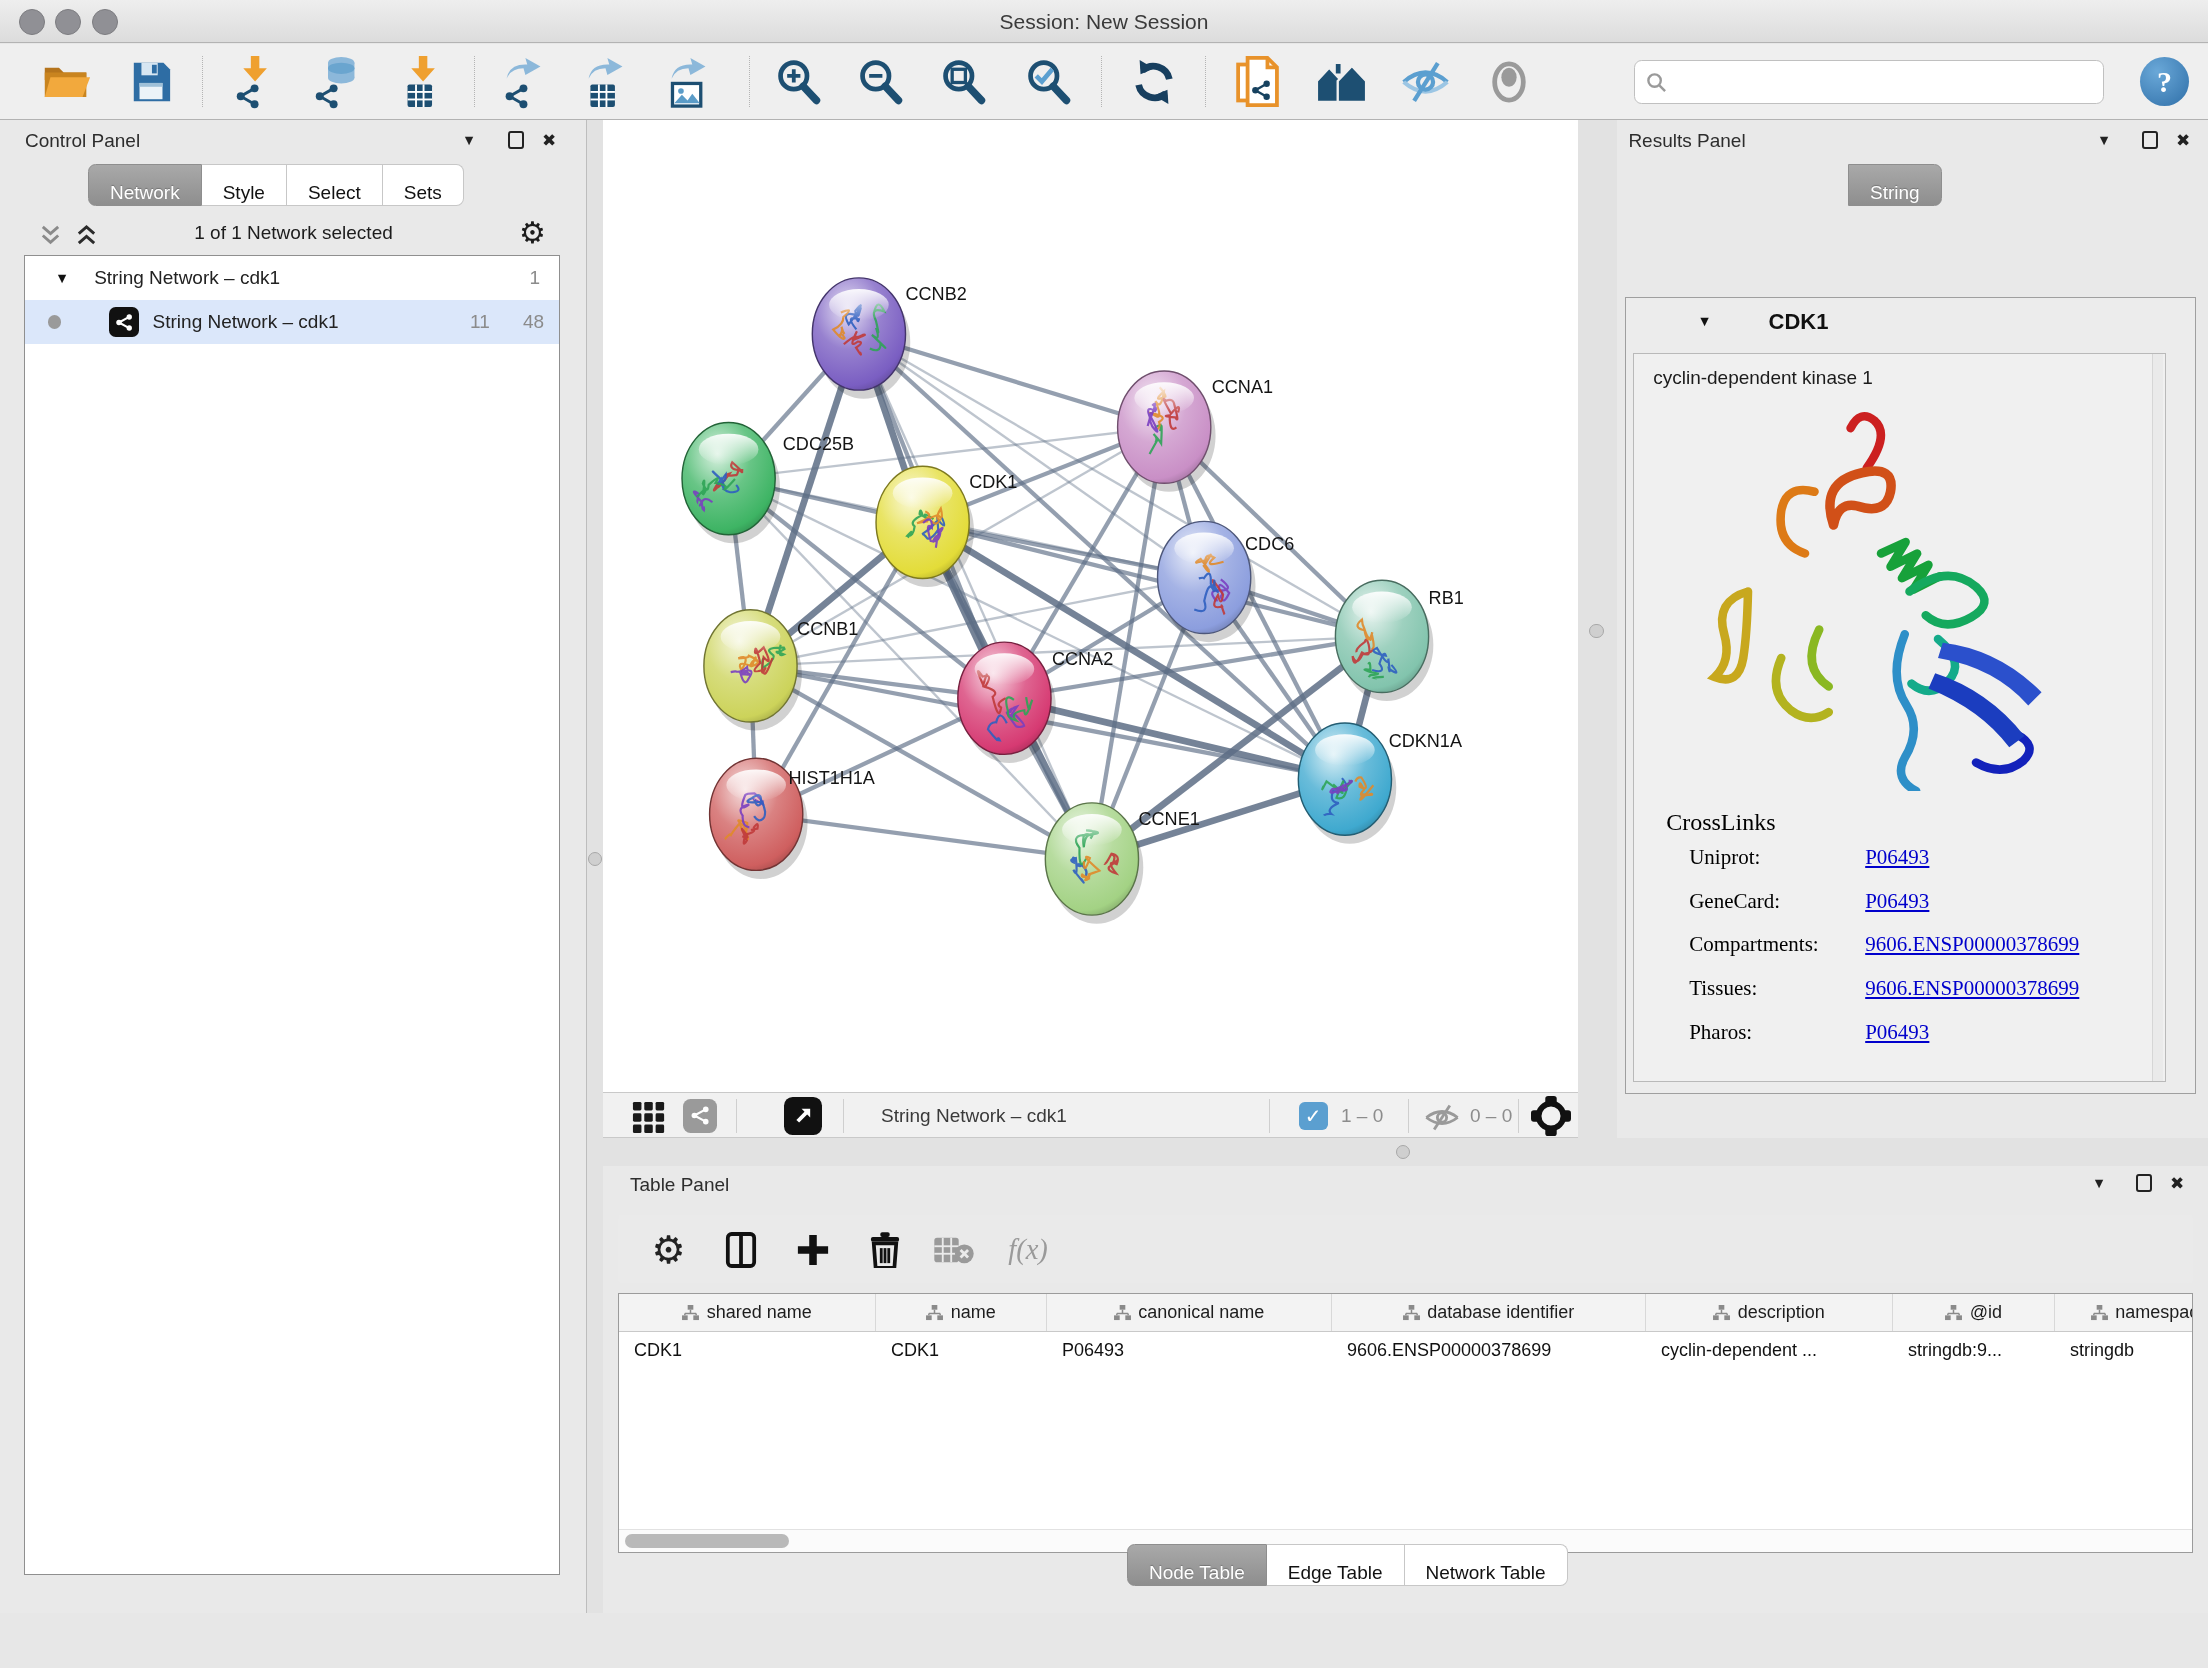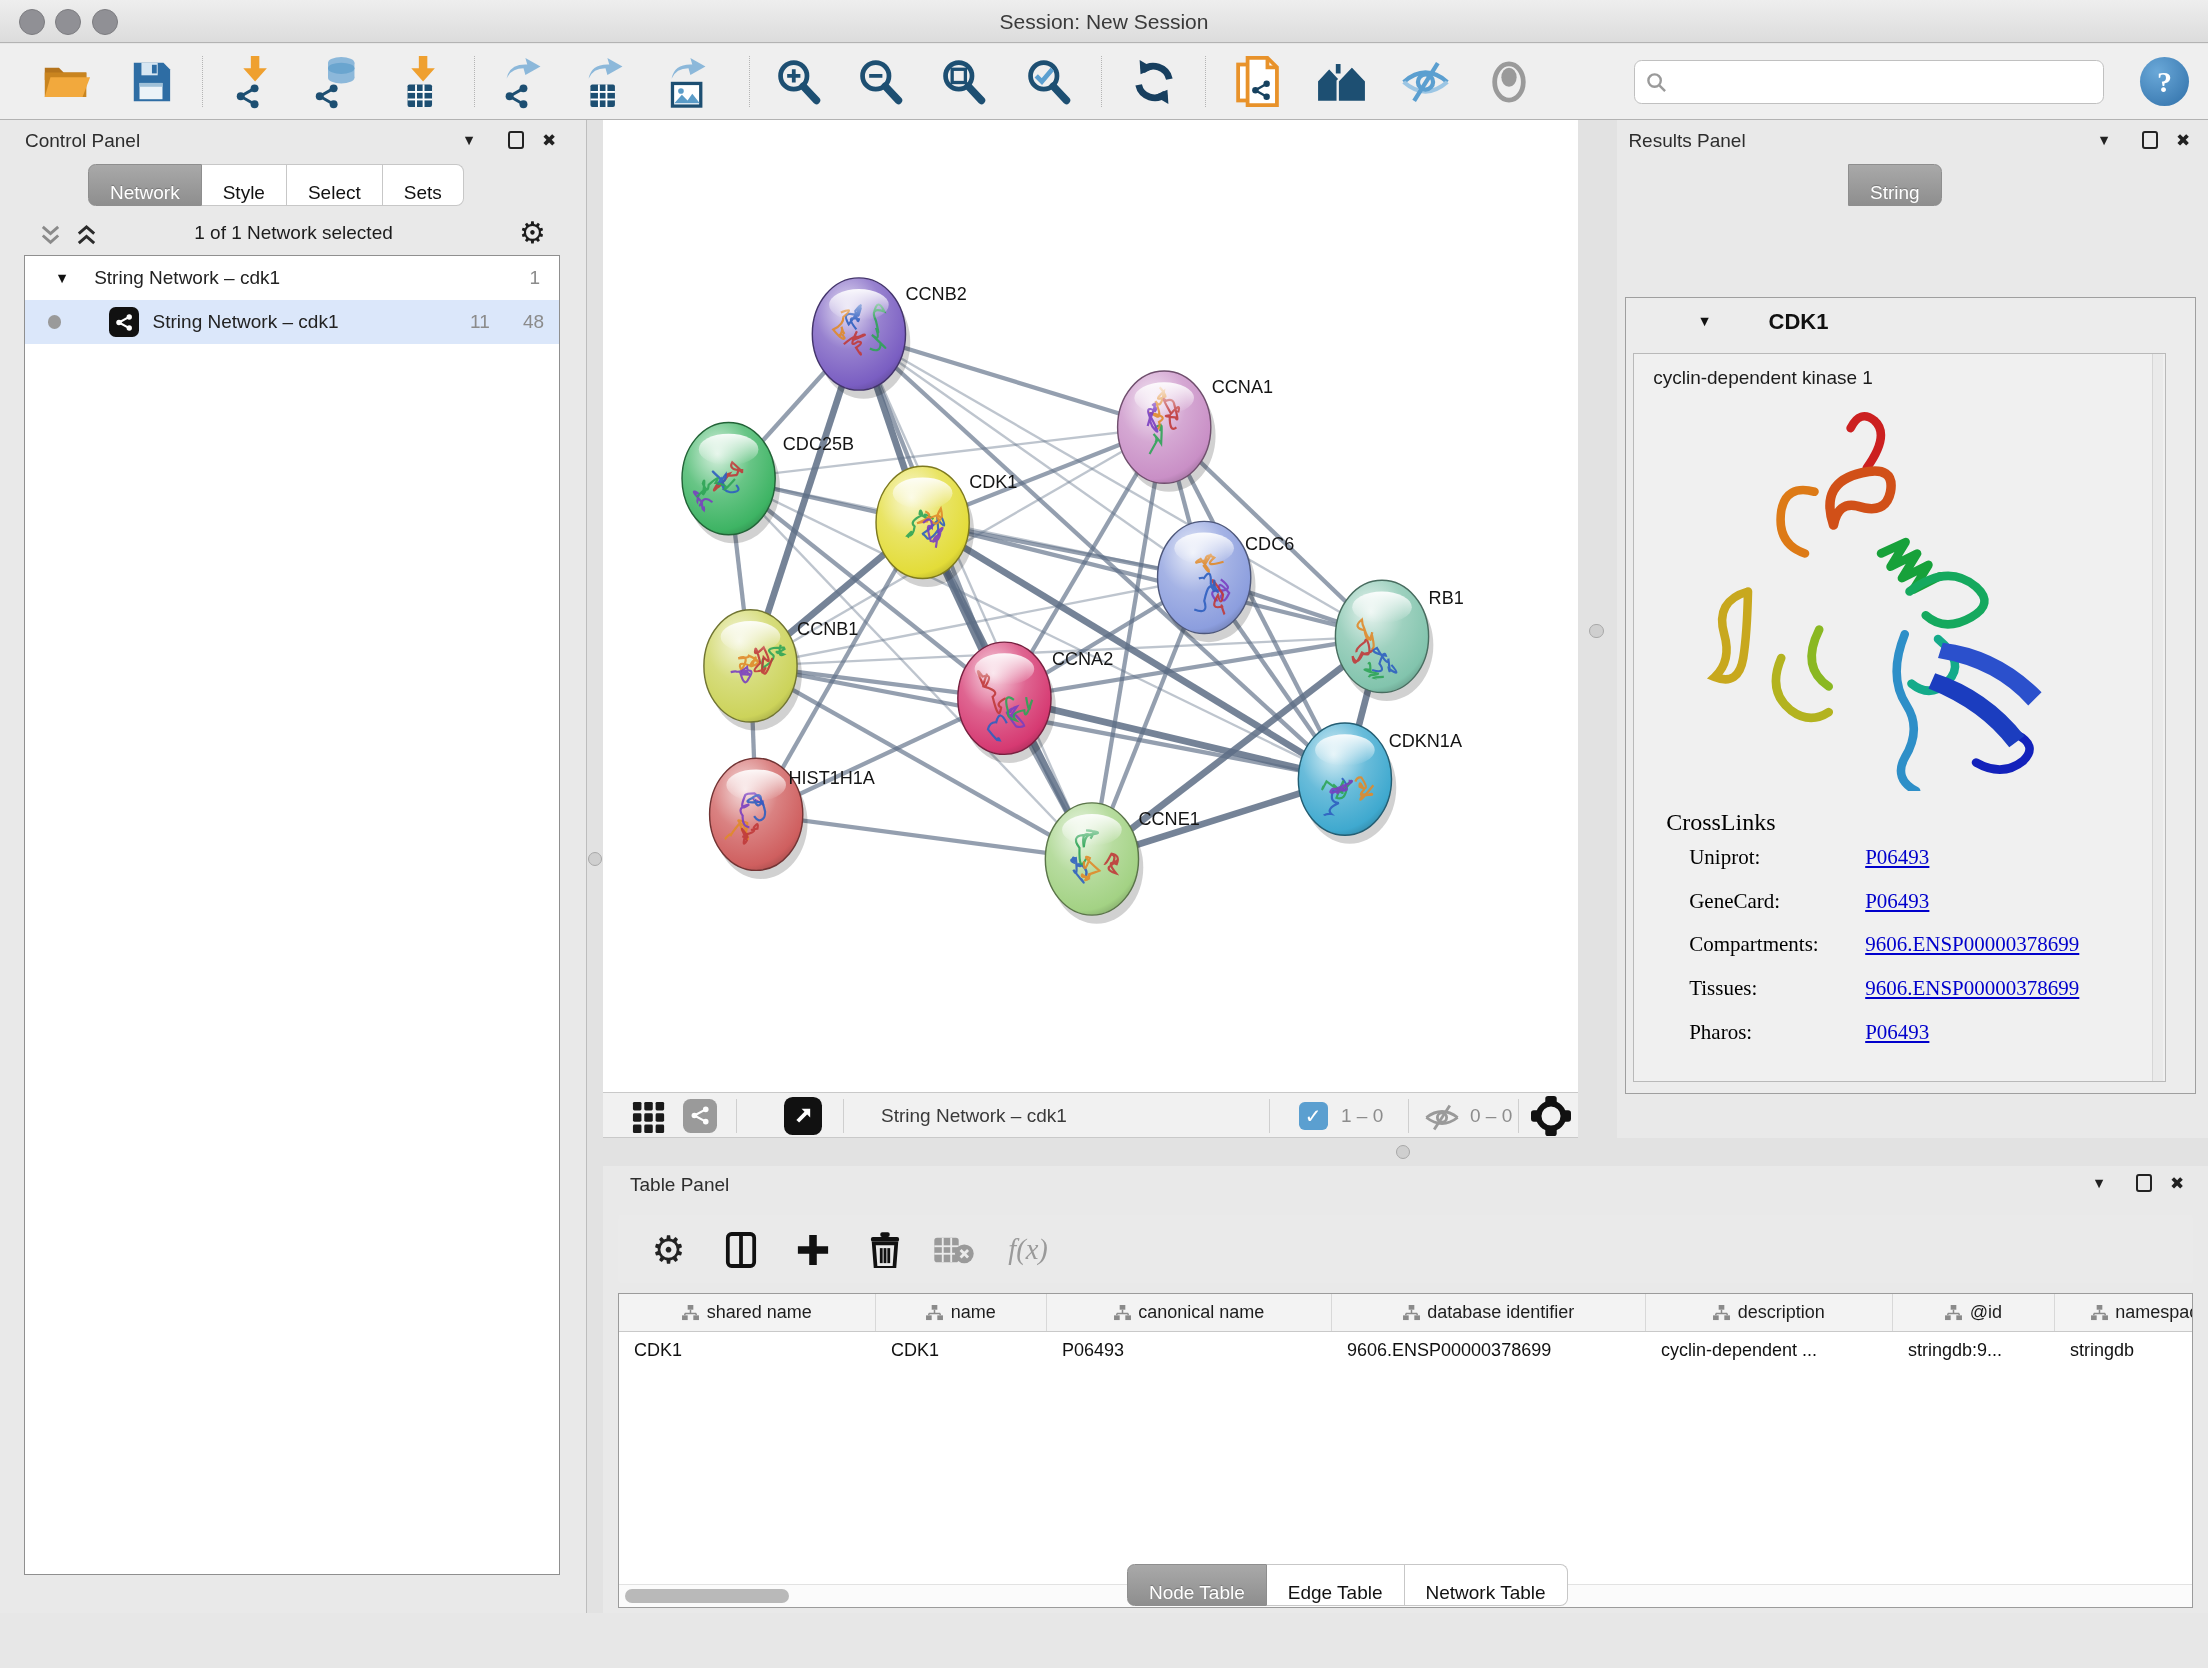--- a/index.html
+++ b/index.html
@@ -81,30 +81,30 @@
   .xl-row{position:absolute;left:55px;width:457px;height:44px;font-family:"Liberation Serif","DejaVu Serif",serif;
           font-size:21px;color:#000;}
   .xl-label{position:absolute;left:0;}
   .xl-value{position:absolute;left:176px;color:#0000cc;text-decoration:underline;}
 
   
   .table-panel{left:603px;top:1166px;width:1605px;height:447px;background:#e9e9e9;}
   .tp-toolbar{left:15px;top:49px;width:1575px;height:68px;background:#eaeaea;border-radius:3.8px;}
   .tp-ico{position:absolute;top:13.3px;width:44px;height:44px;display:flex;align-items:center;justify-content:center;}
   .fx{font-family:"Liberation Serif","DejaVu Serif",serif;font-style:italic;font-size:28.5px;color:#9a9a9a;}
-  .grid-box{left:15px;top:127px;width:1575px;height:315px;background:#fff;border:1.4px solid #9b9b9b;overflow:hidden;}
+  .grid-box{left:15px;top:127px;width:1575px;height:260px;background:#fff;border:1.4px solid #9b9b9b;overflow:hidden;}
   .thead{display:flex;height:38px;background:#f3f3f3;border-bottom:1px solid #c9c9c9;}
   .th{display:flex;align-items:center;justify-content:center;gap:7.6px;font-size:18px;color:#1d1d1d;
       border-right:1px solid #d8d8d8;flex:none;overflow:hidden;white-space:nowrap;}
   .trow{display:flex;height:36px;}
   .td{padding-left:15px;display:flex;align-items:center;font-size:18px;color:#111;flex:none;
       overflow:hidden;white-space:nowrap;}
   .hscroll{position:absolute;left:0;bottom:0;width:100%;height:23px;background:#fbfbfb;border-top:1px solid #e2e2e2;}
   .hthumb{position:absolute;left:5.7px;top:3.8px;width:164px;height:14.3px;border-radius:7.6px;background:#b9b9b9;}
-  .tp-tabs{left:524px;top:398px;}
+  .tp-tabs{left:524px;top:378px;}
 
   
   .status-bar{left:0;top:1613px;width:2208px;height:55px;background:#e3e3e3;border-top:1px solid #ababab;}
   .sb-btn{position:absolute;top:7.6px;width:57px;height:40px;background:#fafafa;border:1.9px solid #b0b0b0;
           display:flex;align-items:center;justify-content:center;}
   .memory-btn{position:absolute;right:26px;top:7.6px;width:130px;height:40px;background:#f5f5f5;
               border:1.9px solid #9e9e9e;display:flex;align-items:center;justify-content:center;gap:9.5px;
               font-size:19px;color:#111;}
   .mem-dot{width:21px;height:21px;border-radius:50%;background:#1d9440;}
 </style>

